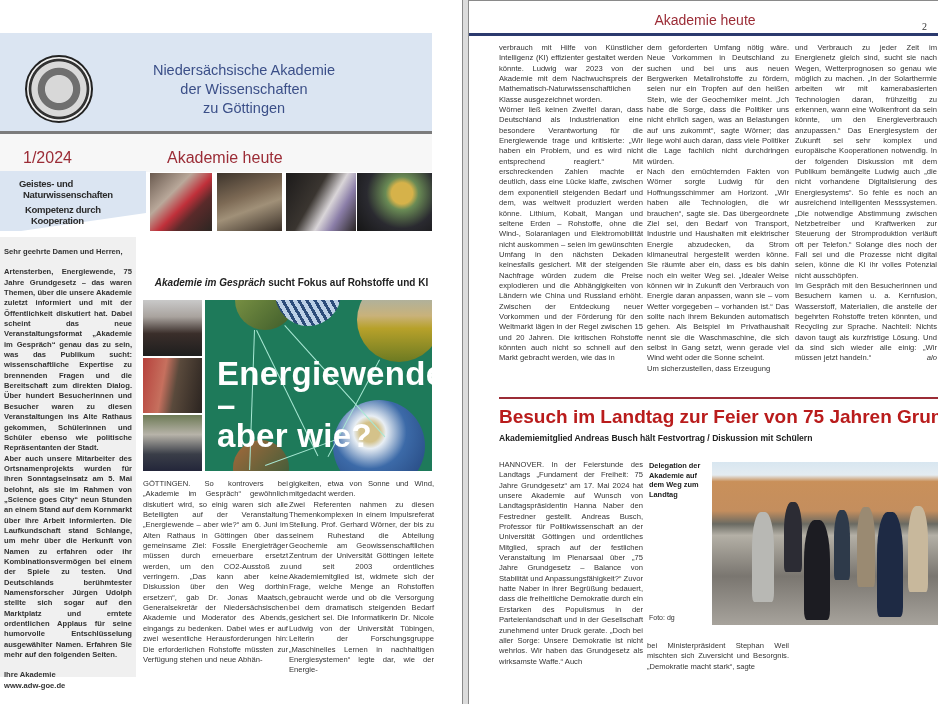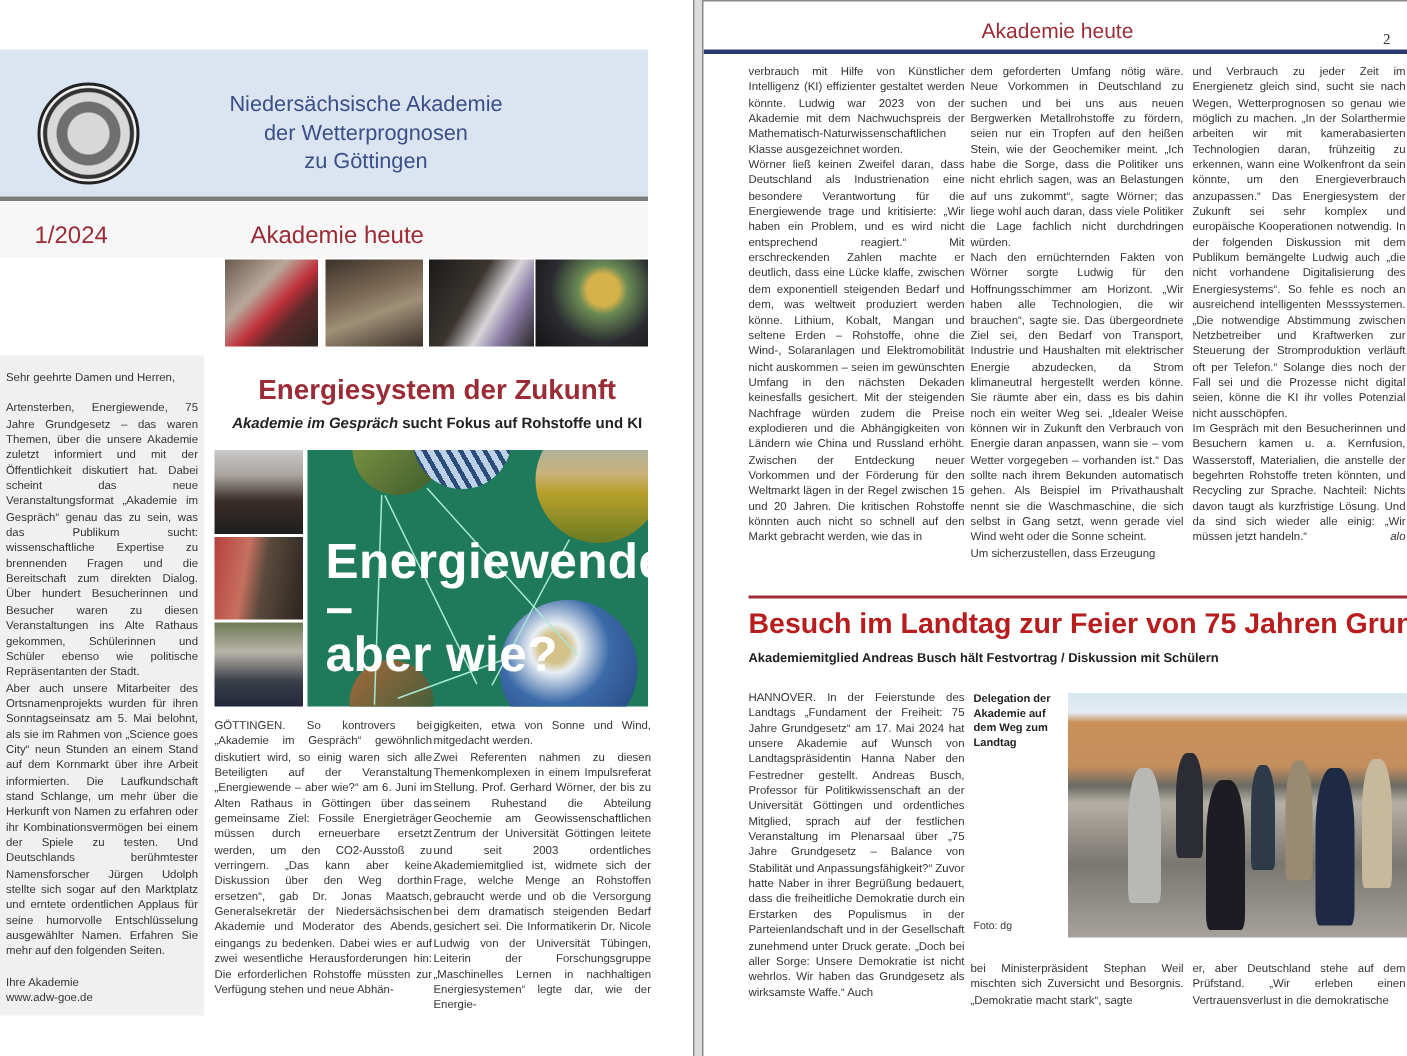--- a/index.html
+++ b/index.html
@@ -27,21 +27,21 @@
   .claim-line { position: absolute; font-size: 9.5px; font-weight: bold; color: #2a2a2a; font-family: "Liberation Sans", sans-serif; letter-spacing: -0.3px; }
 
   .photo { position: absolute; overflow: hidden; }
   .ph1 { left: 151px; top: 174px; width: 62px; height: 58px; background: linear-gradient(135deg,#6a5a4f 0%, #b9a89a 35%, #c0303a 55%, #5a2a2a 70%, #2c2622 100%); }
   .ph2 { left: 218px; top: 174px; width: 65px; height: 58px; background: linear-gradient(160deg,#3d342c 0%, #7d6a55 40%, #a09078 60%, #3a3028 100%); }
   .ph3 { left: 287px; top: 174px; width: 70px; height: 58px; background: linear-gradient(120deg,#1c1a1a 0%, #3a3530 40%, #d9d5d8 60%, #8b7ea8 75%, #2a2624 100%); }
   .ph4 { left: 358px; top: 174px; width: 75px; height: 58px; background: radial-gradient(circle at 60% 35%, #d6b24a 0 18%, #6a8b55 28%, #2a2a30 60%, #151515 100%); }
 
   .intro-box { position: absolute; left: 0; top: 238px; width: 137px; height: 440px; background: #f0f0f0; }
   .intro-text { position: absolute; left: 5px; top: 248px; width: 128px; font-size: 7.6px; line-height: 10.35px; color: #333; text-align: justify; }
-  .intro-text p { margin-bottom: 10px; }
+  .intro-text p { margin-bottom: 10px; font-weight: bold; }
   .intro-text p.tight { margin-bottom: 0; }
 
   .article-title { position: absolute; left: 150px; top: 250px; width: 285px; text-align: center; color: #9b2c36; font-size: 18.5px; font-weight: bold; }
   .article-sub { position: absolute; left: 150px; top: 278px; width: 285px; text-align: center; font-size: 10px; font-weight: bold; color: #222; }
   .article-sub i { font-style: italic; }
 
   .portrait { position: absolute; left: 144px; width: 59px; background: #888; }
   .pt1 { top: 301px; height: 56px; background: linear-gradient(180deg,#c9c9c9 0%, #a9a39e 30%, #3a2e2a 60%, #1e1e1e 100%); }
   .pt2 { top: 359px; height: 55px; background: linear-gradient(100deg,#b6413c 0%, #c6705e 35%, #5a4a3c 55%, #2b2420 100%); }
   .pt3 { top: 416px; height: 56px; background: linear-gradient(180deg,#6d7a55 0%, #b7b3a9 35%, #3a3e48 70%, #23263a 100%); }
@@ -81,45 +81,51 @@
   .a2-c3 { left: 326px; top: 640px; width: 142px; }
 </style>
 </head>
 <body>
 
 <div id="page1" class="page">
   <div class="masthead">
     <div class="seal"></div>
     <div class="org-name">
       <div>Niedersächsische Akademie</div>
-      <div>der Wetterprognosen</div>
+      <div>der Wissenschaften</div>
       <div>zu Göttingen</div>
     </div>
   </div>
   <div class="rule-grey"></div>
   <div class="issue-bar"></div>
   <div class="issue-no">1/2024</div>
   <div class="issue-title">Akademie heute</div>
 
+  <div class="claim">
+    <div class="claim-bg"></div>
+    <div class="claim-line" style="left:20px;top:7px;">Geistes- und</div>
+    <div class="claim-line" style="left:24px;top:18px;">Naturwissenschaften</div>
+    <div class="claim-line" style="left:26px;top:33px;">Kompetenz durch</div>
+    <div class="claim-line" style="left:32px;top:44px;">Kooperation</div>
+  </div>
 
   <div class="photo ph1"></div>
   <div class="photo ph2"></div>
   <div class="photo ph3"></div>
   <div class="photo ph4"></div>
 
   <div class="intro-box"></div>
   <div class="intro-text">
     <p>Sehr geehrte Damen und Herren,</p>
     <p class="tight">Artensterben, Energiewende, 75 Jahre Grundgesetz – das waren Themen, über die unsere Akademie zuletzt informiert und mit der Öffentlichkeit diskutiert hat. Dabei scheint das neue Veranstaltungsformat „Akademie im Gespräch“ genau das zu sein, was das Publikum sucht: wissenschaftliche Expertise zu brennenden Fragen und die Bereitschaft zum direkten Dialog. Über hundert Besucherinnen und Besucher waren zu diesen Veranstaltungen ins Alte Rathaus gekommen, Schülerinnen und Schüler ebenso wie politische Repräsentanten der Stadt.</p>
     <p>Aber auch unsere Mitarbeiter des Ortsnamenprojekts wurden für ihren Sonntagseinsatz am 5. Mai belohnt, als sie im Rahmen von „Science goes City“ neun Stunden an einem Stand auf dem Kornmarkt über ihre Arbeit informierten. Die Laufkundschaft stand Schlange, um mehr über die Herkunft von Namen zu erfahren oder ihr Kombinationsvermögen bei einem der Spiele zu testen. Und Deutschlands berühmtester Namensforscher Jürgen Udolph stellte sich sogar auf den Marktplatz und erntete ordentlichen Applaus für seine humorvolle Entschlüsselung ausgewählter Namen. Erfahren Sie mehr auf den folgenden Seiten.</p>
     <p class="tight">Ihre Akademie</p>
     <p class="tight">www.adw-goe.de</p>
   </div>
 
-  <div class="article-title">Energiesystem der Zukunft</div>
   <div class="article-sub"><i>Akademie im Gespräch</i><span> sucht Fokus auf Rohstoffe und KI</span></div>
 
   <div class="portrait pt1"></div>
   <div class="portrait pt2"></div>
   <div class="portrait pt3"></div>
 
   <div class="poster">
     <div class="circ" style="left:30px;top:-30px;width:60px;height:60px;background:linear-gradient(135deg,#8aa04a,#3c5a2a);"></div>
     <div class="circ" style="left:70px;top:-40px;width:66px;height:66px;background:repeating-linear-gradient(60deg,#bcd0e6 0 4px,#2c4c7a 4px 7px);"></div>
     <div class="circ" style="left:152px;top:-22px;width:84px;height:84px;background:linear-gradient(180deg,#8fb0c8 0%,#c9b27a 45%,#b7a12a 60%,#6c7a22 100%);"></div>
@@ -175,14 +181,13 @@
     <div class="walker" style="left:40px;top:50px;width:22px;height:90px;background:#b8b8b4;"></div>
     <div class="walker" style="left:72px;top:40px;width:18px;height:70px;background:#2c2c34;"></div>
     <div class="walker" style="left:92px;top:58px;width:26px;height:100px;background:#1c1c22;"></div>
     <div class="walker" style="left:122px;top:48px;width:16px;height:70px;background:#2e3a4a;"></div>
     <div class="walker" style="left:145px;top:45px;width:18px;height:80px;background:#9a8a72;"></div>
     <div class="walker" style="left:165px;top:50px;width:26px;height:105px;background:#1e2a44;"></div>
     <div class="walker" style="left:196px;top:44px;width:20px;height:86px;background:#c8b89c;"></div>
   </div>
 
   <div class="p2col a2-c2">bei Ministerpräsident Stephan Weil mischten sich Zuversicht und Besorgnis. „Demokratie macht stark“, sagte</div>
-  <div class="p2col a2-c3">er, aber Deutschland stehe auf dem Prüfstand. „Wir erleben einen Vertrauensverlust in die demokratische</div>
 </div>
 
 </body></html>

